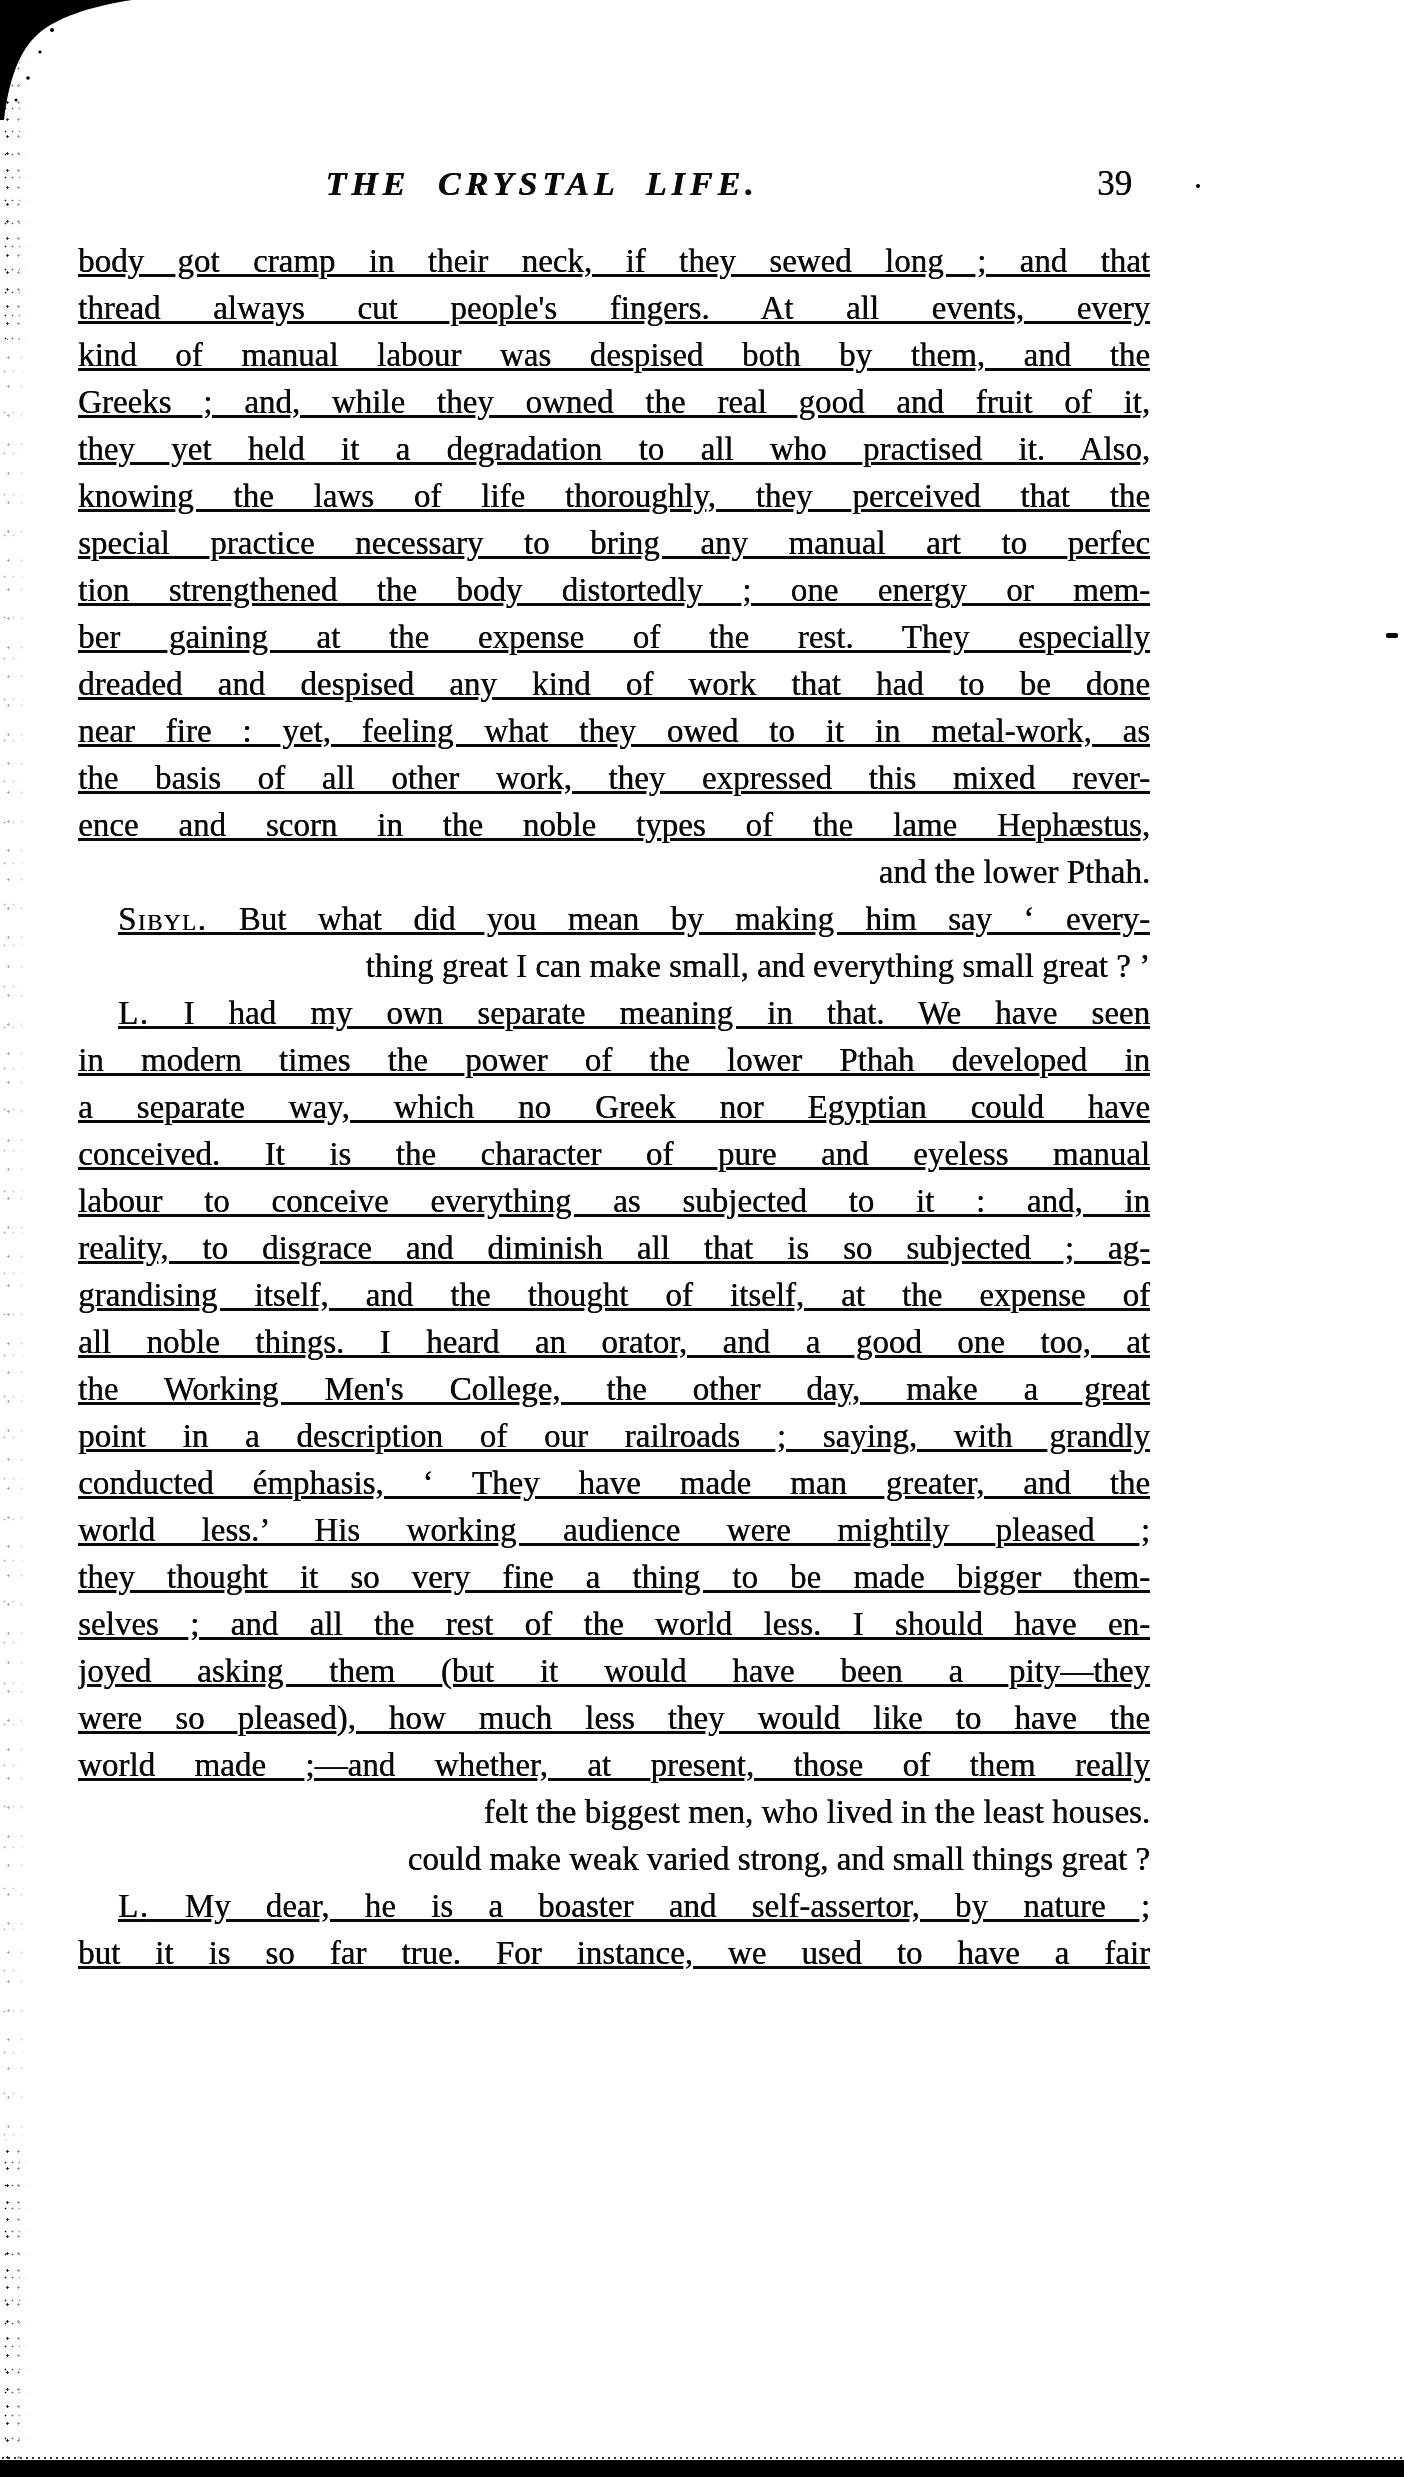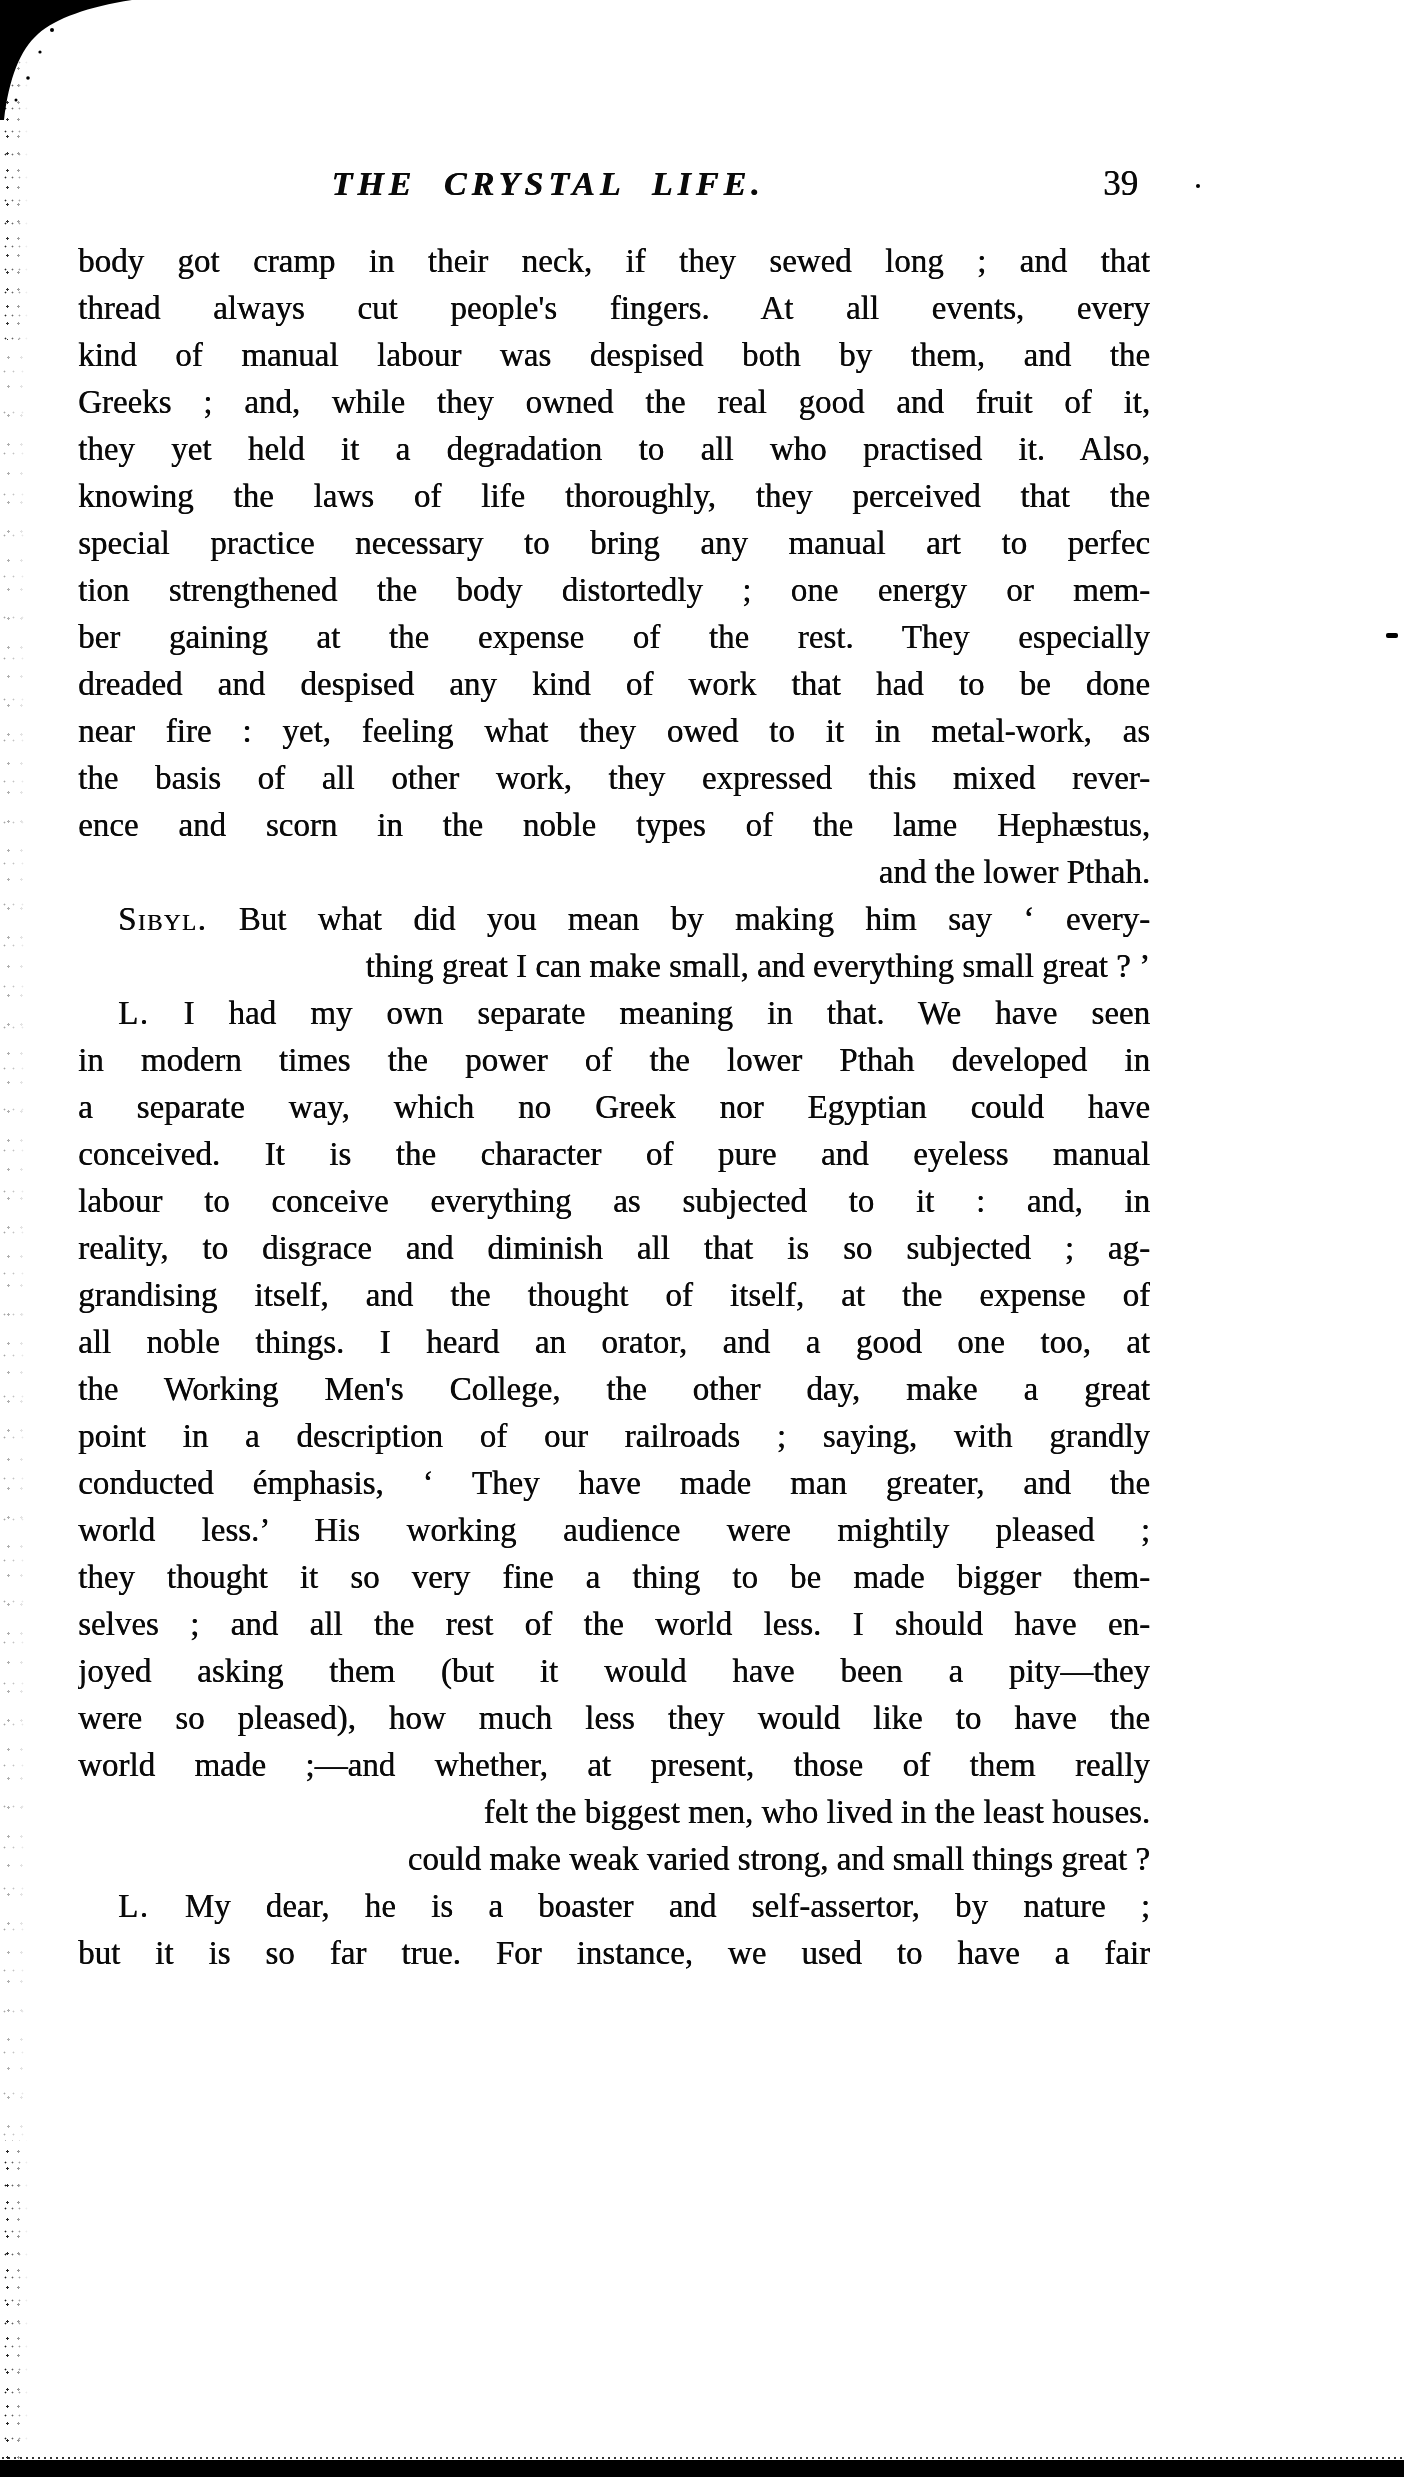--- a/index.html
+++ b/index.html
@@ -7,21 +7,21 @@
     position:relative;
     width:1404px;height:2477px;
     background:#ffffff;
     overflow:hidden;
     font-family:"Liberation Serif", serif;
     color:#0a0a0a;
   }
   
   .running-head{
     position:absolute;
-    top:160px;left:72px;width:1072px;height:48px;
+    top:160px;left:66px;width:1072px;height:48px;
   }
   .head-title{
     position:absolute;
     left:0;right:120px;
     text-align:center;
     font-style:italic;
     font-weight:700;
     font-size:34px;
     letter-spacing:5px;
     word-spacing:14px;
@@ -44,20 +44,21 @@
     height:47px;
     line-height:47px;
     font-size:33px;
     overflow:hidden;
     text-shadow:0.4px 0 0 currentColor;
     text-align:right;
   }
   .line.just{
     text-align:justify;
     text-align-last:justify;
+    text-decoration:underline;
   }
   .line.indent{ text-indent:40px; }
   .speaker{
     font-variant:small-caps;
     letter-spacing:1.5px;
   }
   
   .corner-blob{ position:absolute; top:0; left:0; }
   .edge-speckle{
     position:absolute; left:0; width:30px;

